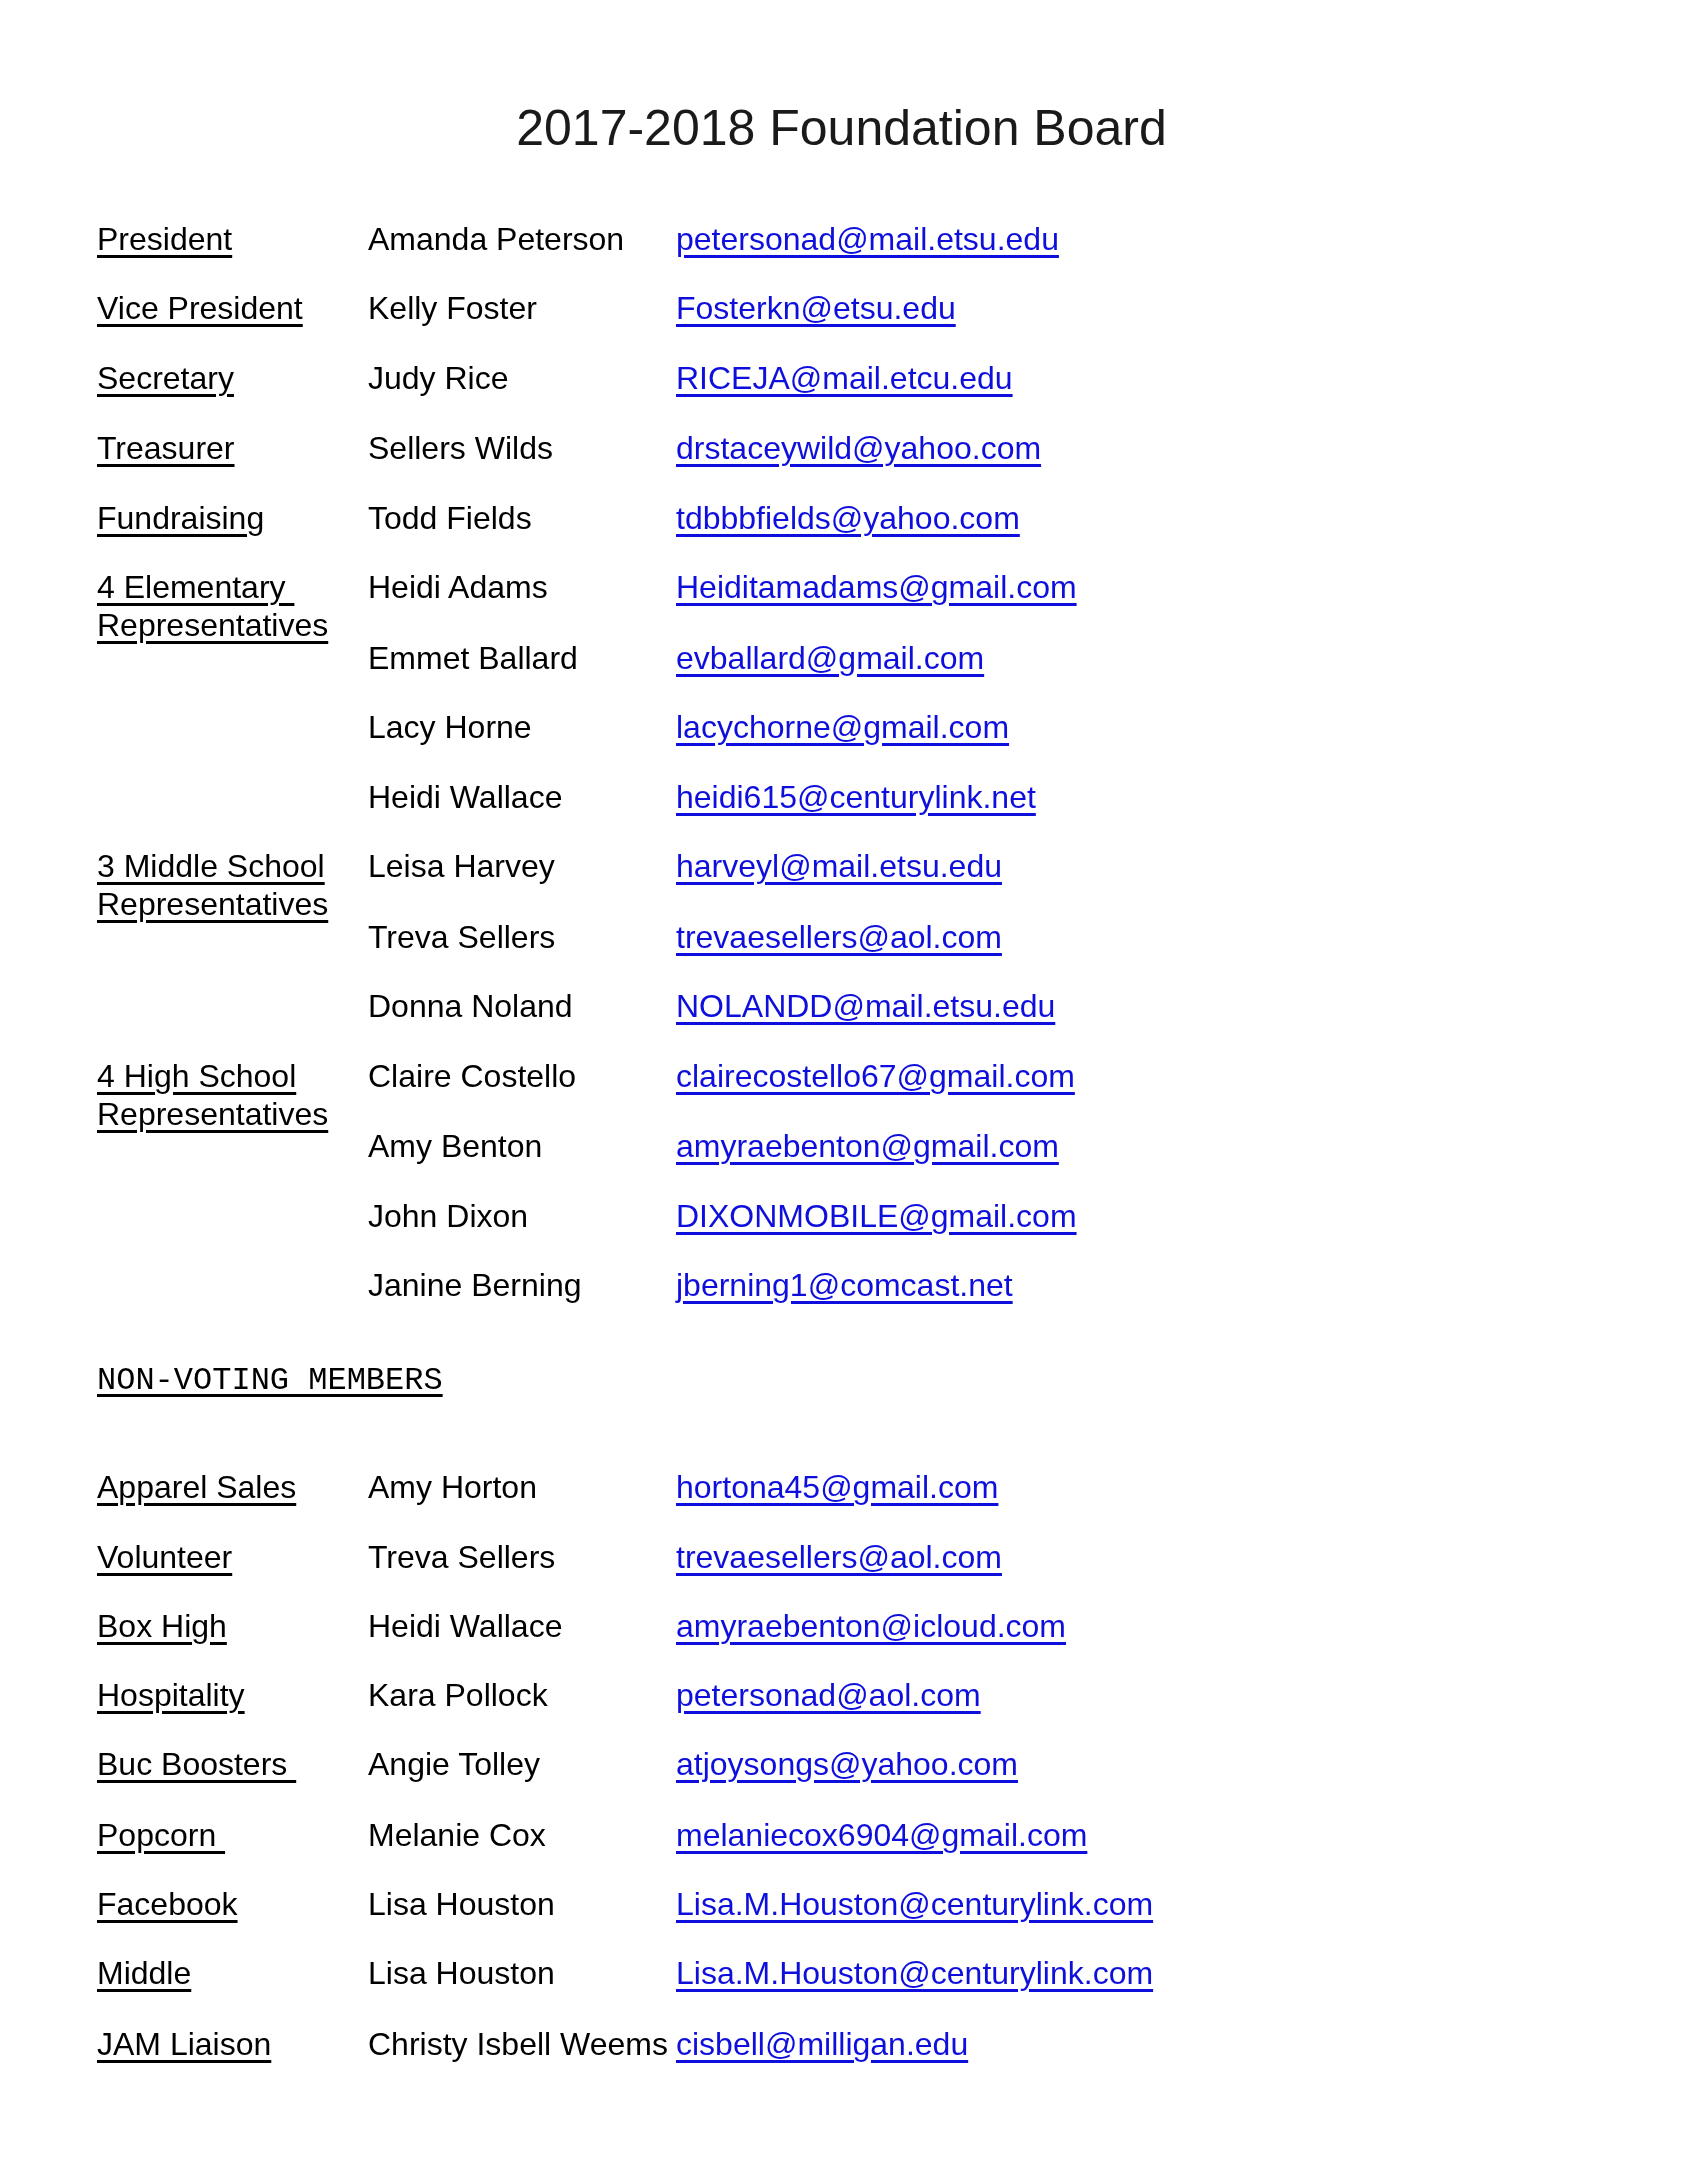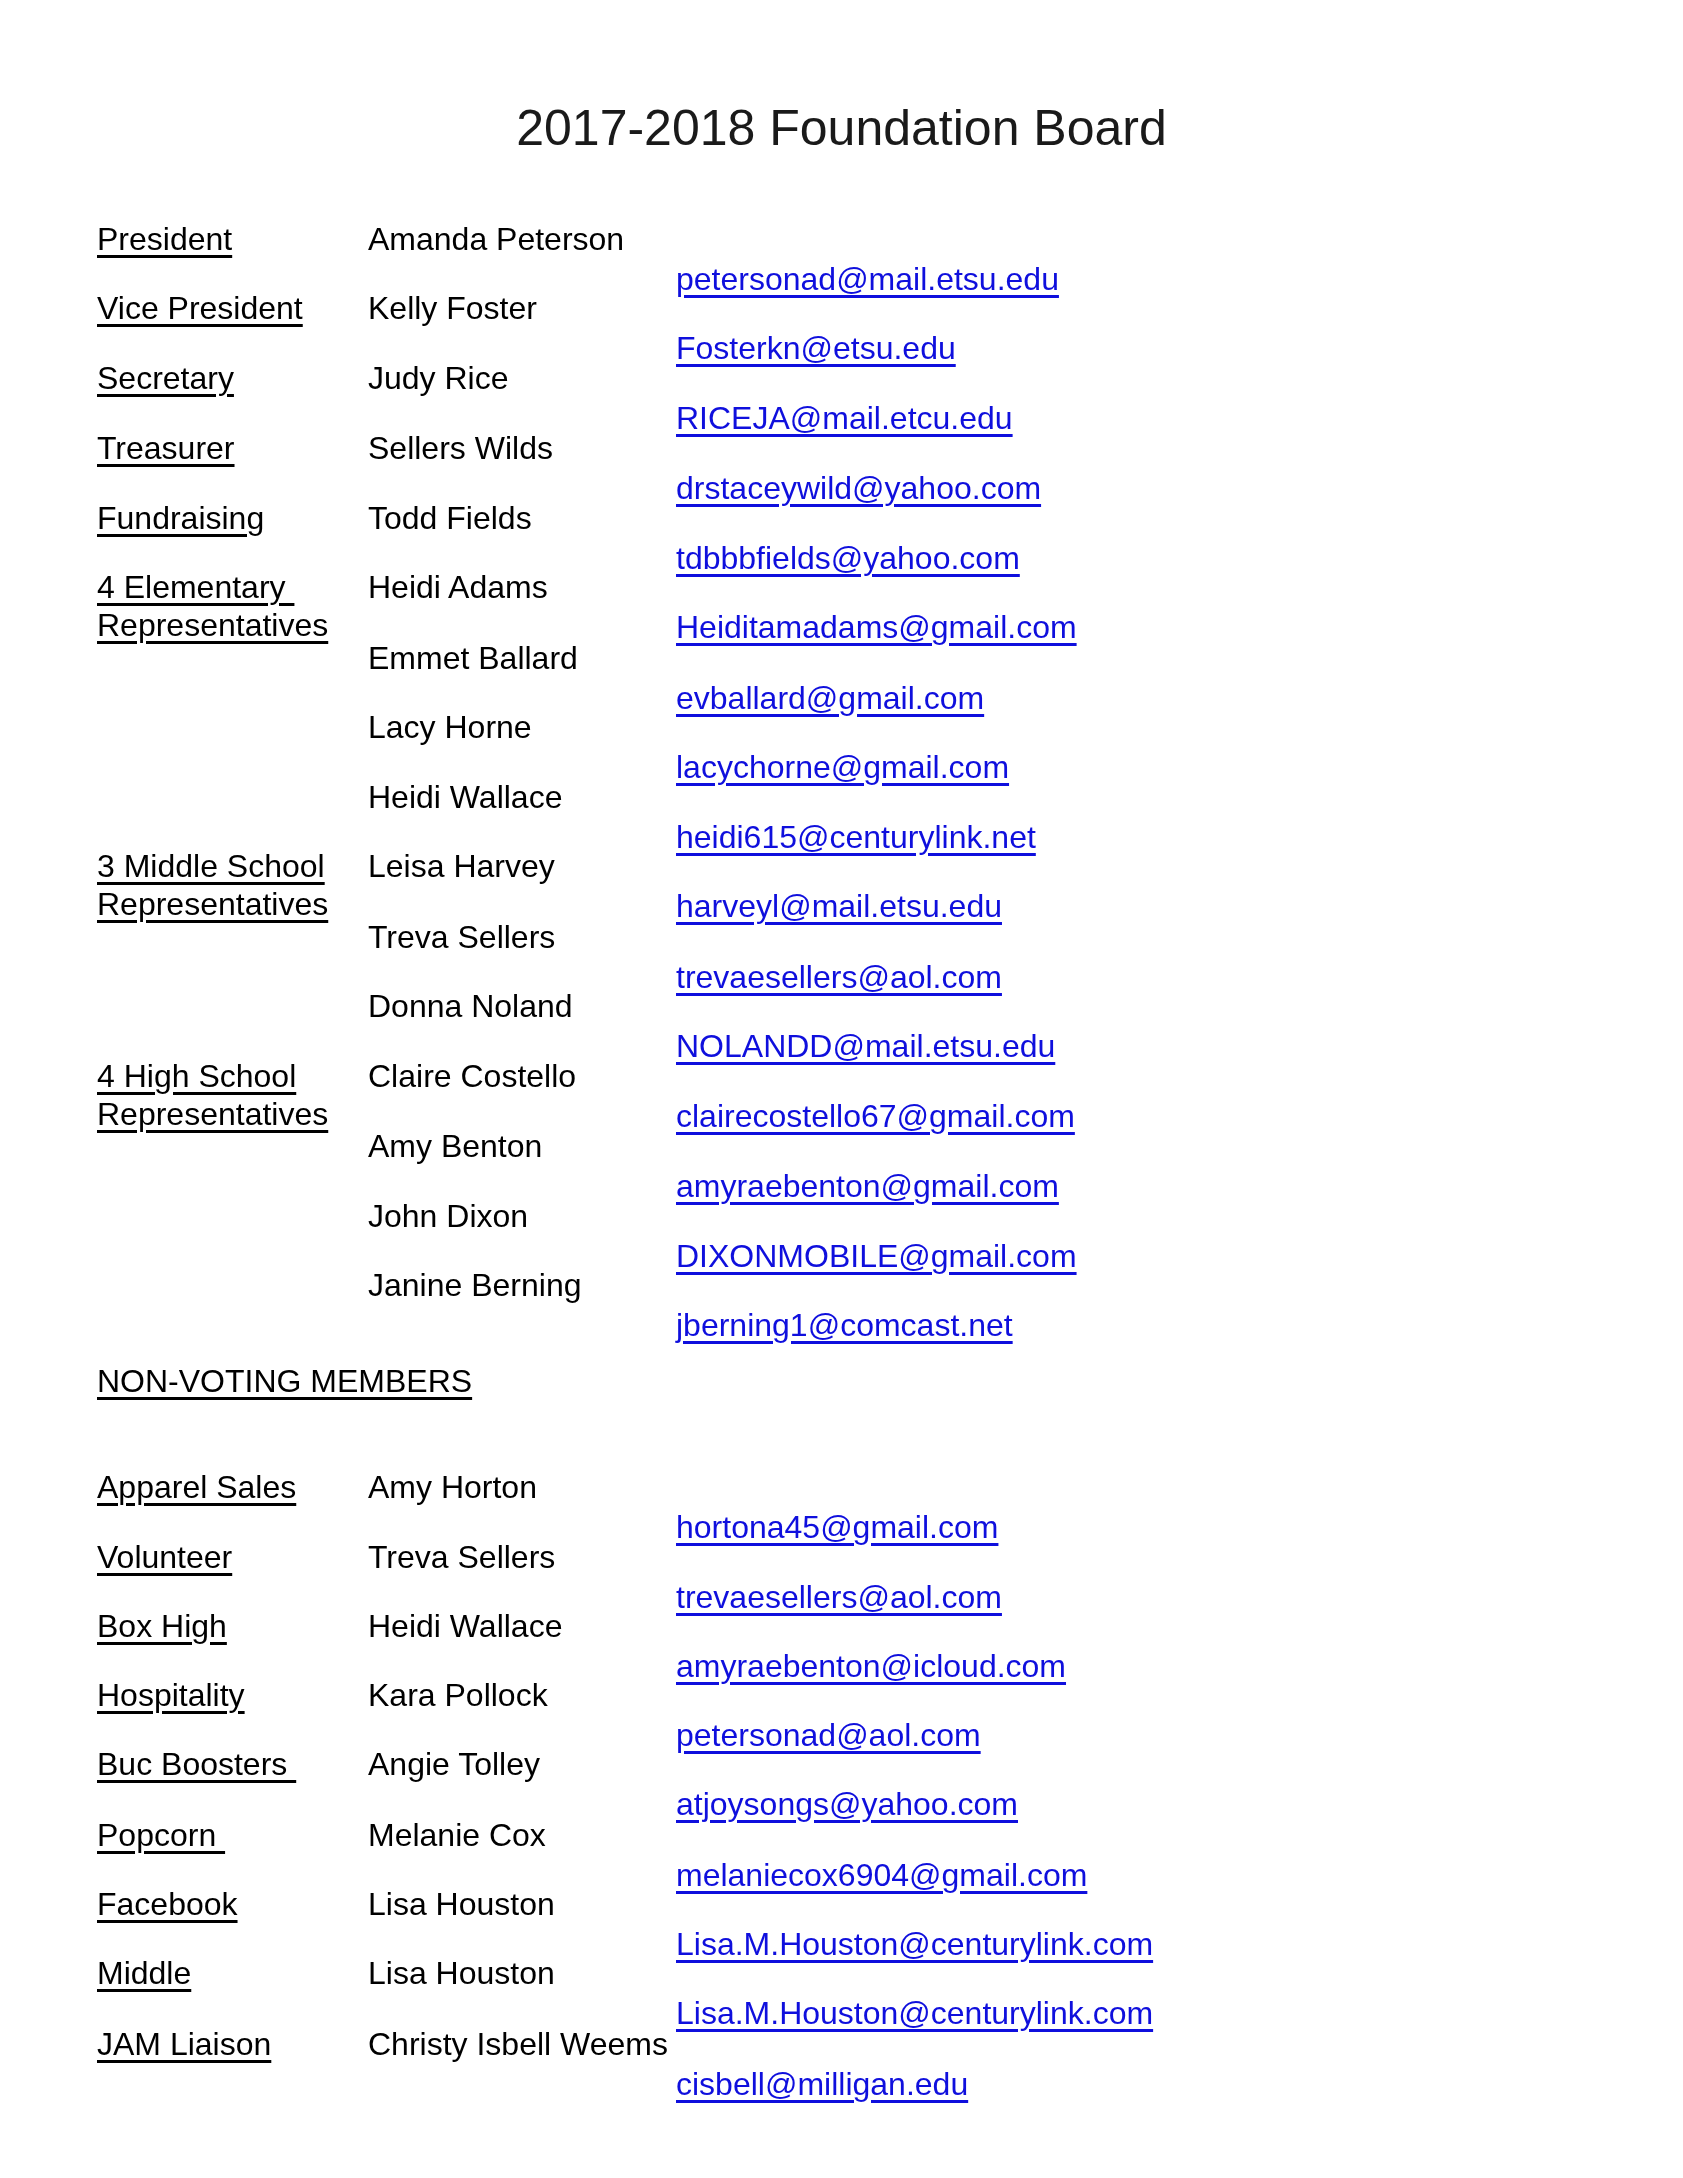--- a/index.html
+++ b/index.html
@@ -54,31 +54,31 @@
     left: 368px;
     text-decoration: none;
   }
   .c-email {
     left: 676px;
     color: #0f0fdd;
     text-decoration: underline;
     text-decoration-thickness: 3px;
     text-underline-offset: 5px;
     cursor: pointer;
-    margin-top: 40px;
   }
   .section-heading {
     position: absolute;
     left: 97px;
     font-size: 32px;
     line-height: 38px;
     text-decoration: underline;
     text-decoration-thickness: 3px;
     text-underline-offset: 5px;
     white-space: pre;
+    font-family: Liberation Mono, monospace;
   }
 </style>
 </head>
 <body>
 
 <div class="page">
 
   <div class="doc-title">2017-2018 Foundation Board</div>
 
   <div class="row" style="top:220px">

